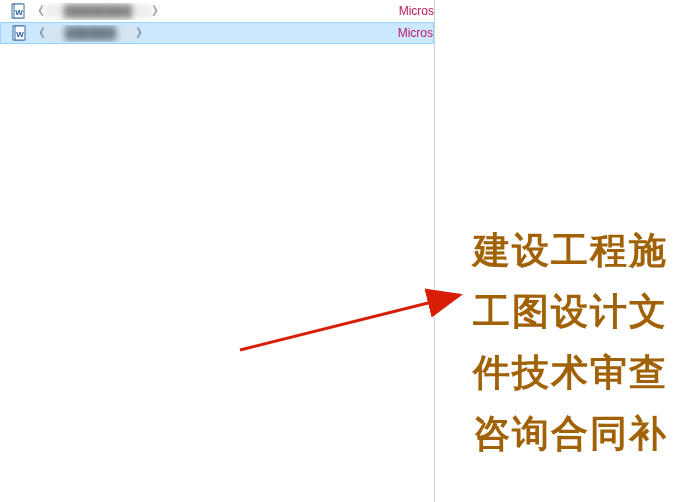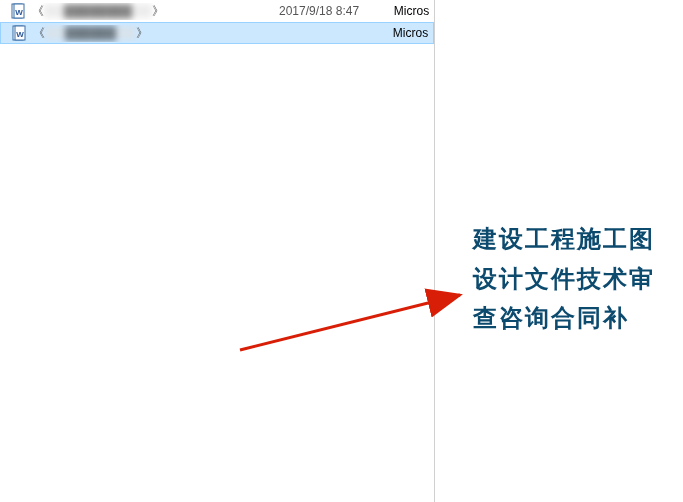--- a/index.html
+++ b/index.html
@@ -49,34 +49,34 @@
       border-radius: 2px;
     }
     .file-date {
       width: 110px;
       color: #555;
       text-align: left;
       white-space: nowrap;
     }
     .file-type {
       width: 45px;
-      color: #000000;
-      text-align: center;
+      color: #be185d;
+      text-align: right;
       white-space: nowrap;
       overflow: hidden;
     }
     .preview-pane {
       position: absolute;
       right: 5px;
       top: 220px;
       width: 205px;
       font-family: "SimSun", serif;
-      font-size: 24px;
+      font-size: 37px;
       font-weight: bold;
-      color: #0c4a6e;
+      color: #a16207;
       line-height: 1.65;
       letter-spacing: 2px;
     }
     .arrow-svg {
       position: absolute;
       left: 230px;
       top: 280px;
       pointer-events: none;
     }
   </style>
@@ -88,21 +88,20 @@
     <span class="file-icon">
       <svg viewBox="0 0 16 16">
           <rect x="2" y="1" width="10" height="14" fill="#fff" stroke="#3a6ea5" stroke-width="1"></rect>
           <rect x="4" y="1" width="10" height="14" fill="#fff" stroke="#3a6ea5" stroke-width="1"></rect>
           <text x="9" y="12" font-size="8" fill="#2b579a" text-anchor="middle" font-weight="bold">W</text>
         </svg>
     </span>
     <span class="file-name">
       <span>《</span><span class="blur">████████</span><span>》</span>
     </span>
-    <span class="file-date">2017/9/18 8:47</span>
     <span class="file-type">Micros</span>
   </div>
   <div class="file-row selected">
     <span class="file-icon">
       <svg viewBox="0 0 16 16">
           <rect x="2" y="1" width="10" height="14" fill="#fff" stroke="#3a6ea5" stroke-width="1"></rect>
           <rect x="4" y="1" width="10" height="14" fill="#fff" stroke="#3a6ea5" stroke-width="1"></rect>
           <text x="9" y="12" font-size="8" fill="#2b579a" text-anchor="middle" font-weight="bold">W</text>
         </svg>
     </span>

